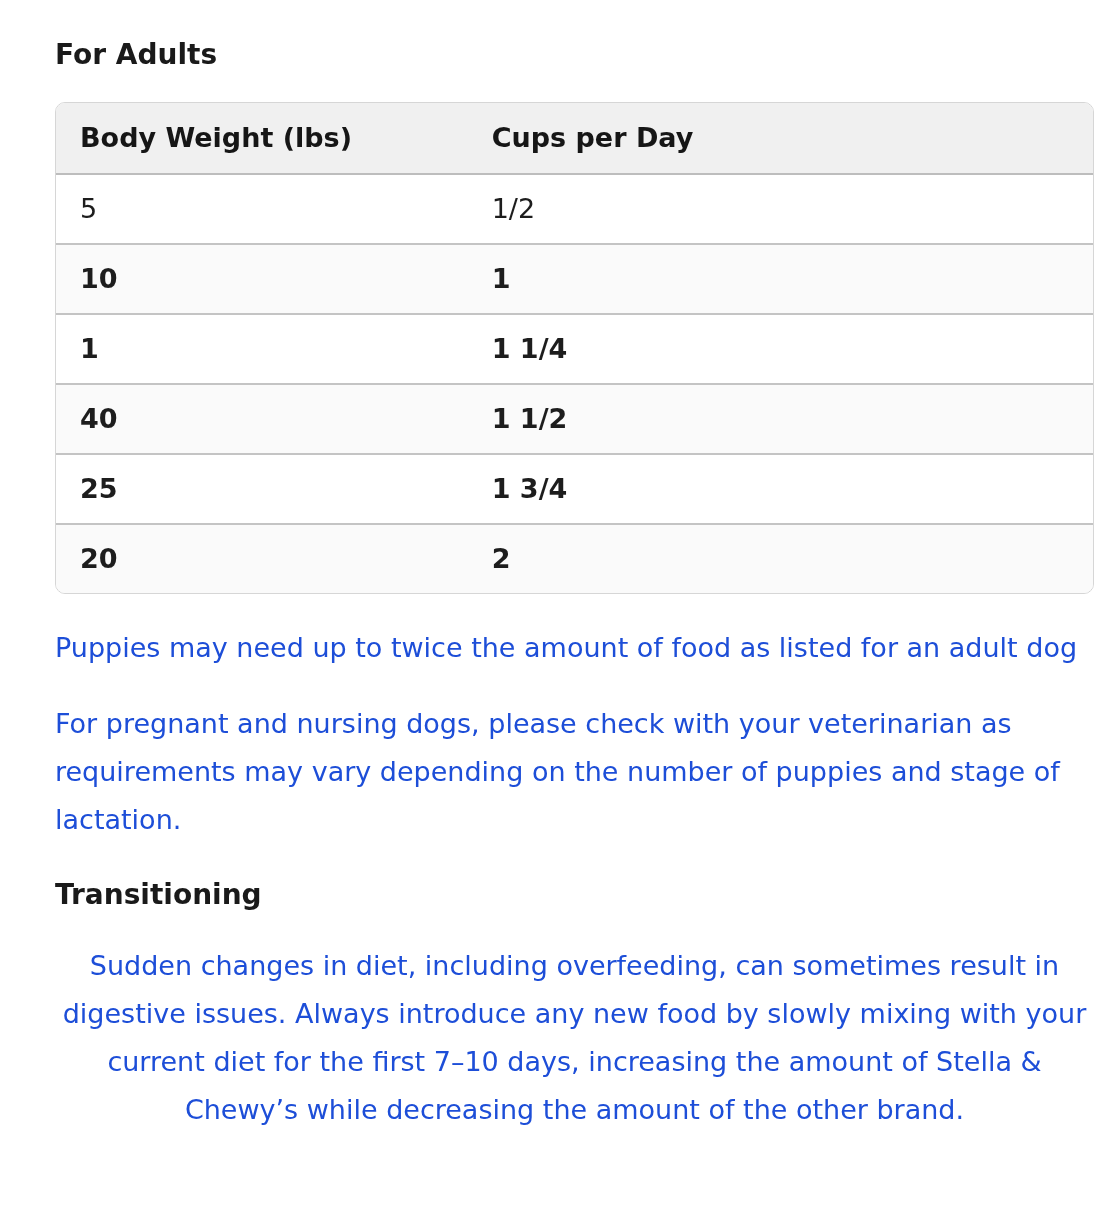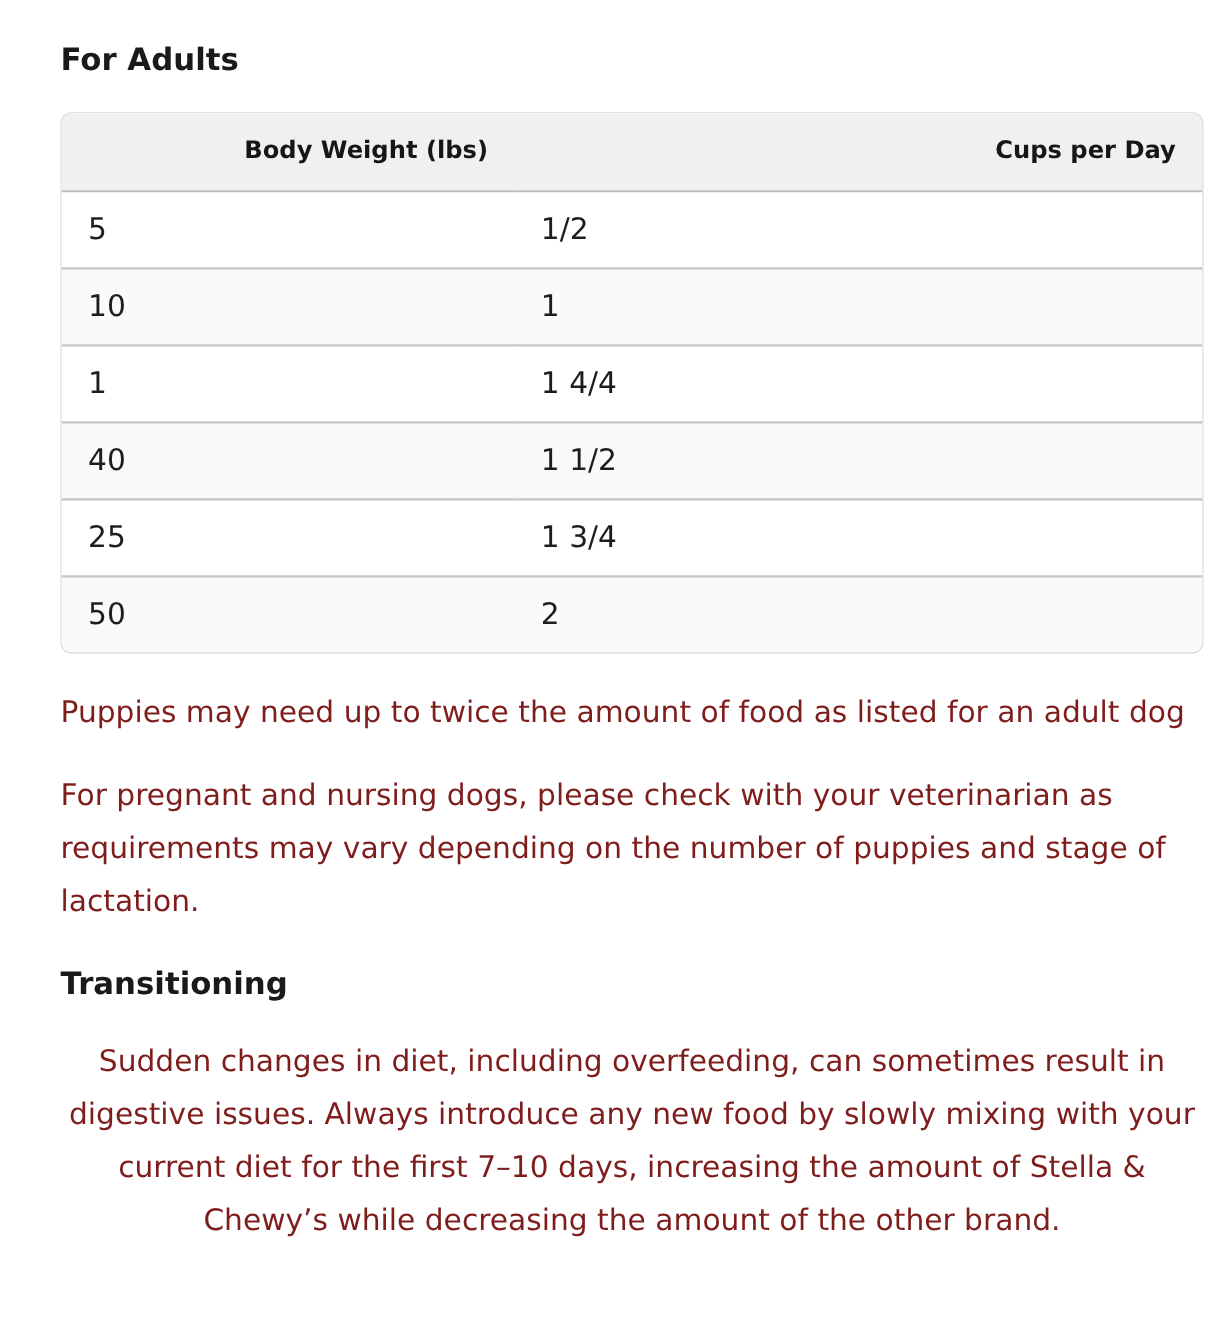--- a/index.html
+++ b/index.html
@@ -35,22 +35,22 @@
     overflow: hidden;
     table-layout: fixed;
     margin: 0 0 30px 0;
   }
 
   table.feeding-table col.col-weight { width: 39.7%; }
   table.feeding-table col.col-cups   { width: 60.3%; }
 
   table.feeding-table th {
     background: #f0f0f0;
-    text-align: right;
-    font-size: 22px;
+    text-align: left;
+    font-size: 27px;
     font-weight: bold;
     line-height: 32px;
     padding: 19px 24px;
     border-bottom: 2px solid #bdbdbd;
     color: #161616;
   }
 
   table.feeding-table td {
     font-size: 27px;
     font-weight: normal;
@@ -61,27 +61,28 @@
     white-space: nowrap;
     overflow: hidden;
   }
 
   table.feeding-table tbody tr:nth-child(even) td {
     background: #fafafa;
   }
 
   table.feeding-table tbody tr + tr td {
     border-top: 2px solid #c4c4c4;
+    font-weight: bold;
   }
 
   p.body-text {
     font-size: 27px;
     line-height: 48px;
     margin: 0 0 28px 0;
-    color: #7f1d1d;
+    color: #1d4ed8;
   }
 
   p.body-text:last-child { margin-bottom: 0; text-align: center; }
 </style>
 </head>
 <body>
 
 <main>
 
   <h2 class="section-heading">For Adults</h2>
@@ -101,32 +102,32 @@
         <tr>
           <td>5</td>
           <td>1/2</td>
         </tr>
         <tr>
           <td>10</td>
           <td>1</td>
         </tr>
         <tr>
           <td>1</td>
-          <td>1 4/4</td>
+          <td>1 1/4</td>
         </tr>
         <tr>
           <td>40</td>
           <td>1 1/2</td>
         </tr>
         <tr>
           <td>25</td>
           <td>1 3/4</td>
         </tr>
         <tr>
-          <td>50</td>
+          <td>20</td>
           <td>2</td>
         </tr>
       </tbody>
   </table>
 
   <p class="body-text">Puppies may need up to twice the amount of food as listed for an adult dog</p>
 
   <p class="body-text">For pregnant and nursing dogs, please check with your veterinarian as requirements may vary depending on the number of puppies and stage of lactation.</p>
 
   <h3 class="section-heading">Transitioning</h3>

